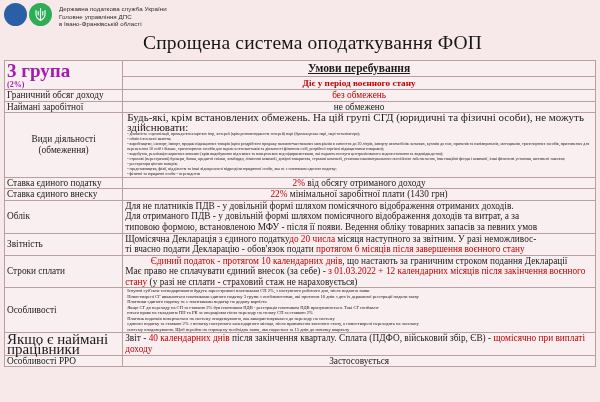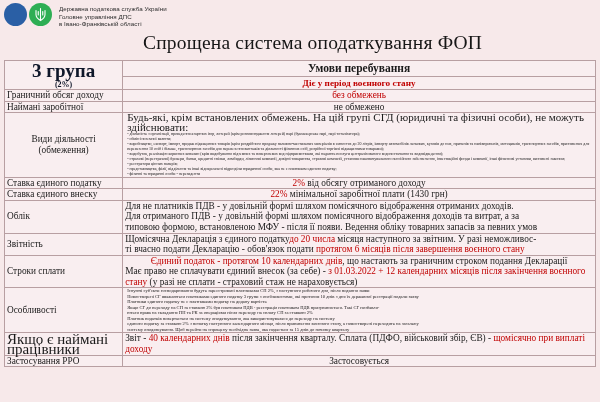--- a/index.html
+++ b/index.html
@@ -112,40 +112,41 @@
   .val {
     font-size: 9.3px;
     line-height: 10.6px;
     color: #1a1a1a;
     padding: 1px 3px;
   }
   .val-center { text-align: center; }
 
   
   .group-head {
-    text-align: center;
-    color: #0f172a;
+    text-align: left;
+    color: #a21caf;
     font-weight: bold;
     font-size: 19px;
     line-height: 20px;
     padding: 2px 0 3px 0;
   }
   .group-head .pct {
     display: block;
     font-size: 8px;
     line-height: 9px;
     font-weight: bold;
     margin-top: -1px;
   }
   .cond-head {
     text-align: center;
     font-weight: bold;
     font-size: 11.5px;
     color: #1a1a1a;
     padding: 3px 0;
+    text-decoration: underline;
   }
   .cond-sub {
     text-align: center;
     font-weight: bold;
     font-size: 9.2px;
     color: #c00000;
     padding: 1px 0;
   }
 
   .red { color: #c00000; }
@@ -298,19 +299,19 @@
 
       <tr>
         <td class="lbl empl-lbl">
           <div>Якщо є наймані</div>
           <div>працівники</div>
         </td>
         <td class="val"><span>Звіт - </span><span class="red">40 календарних днів</span><span> після закінчення кварталу. Сплата (ПДФО, військовий збір, ЄВ) - </span><span class="red">щомісячно при виплаті доходу</span></td>
       </tr>
 
       <tr>
-        <td class="lbl lbl-left">Застосування РРО</td>
+        <td class="lbl lbl-left">Особливості РРО</td>
         <td class="val val-center">Застосовується</td>
       </tr>
 
     </tbody>
   </table>
 </div>
 
 </body></html>

